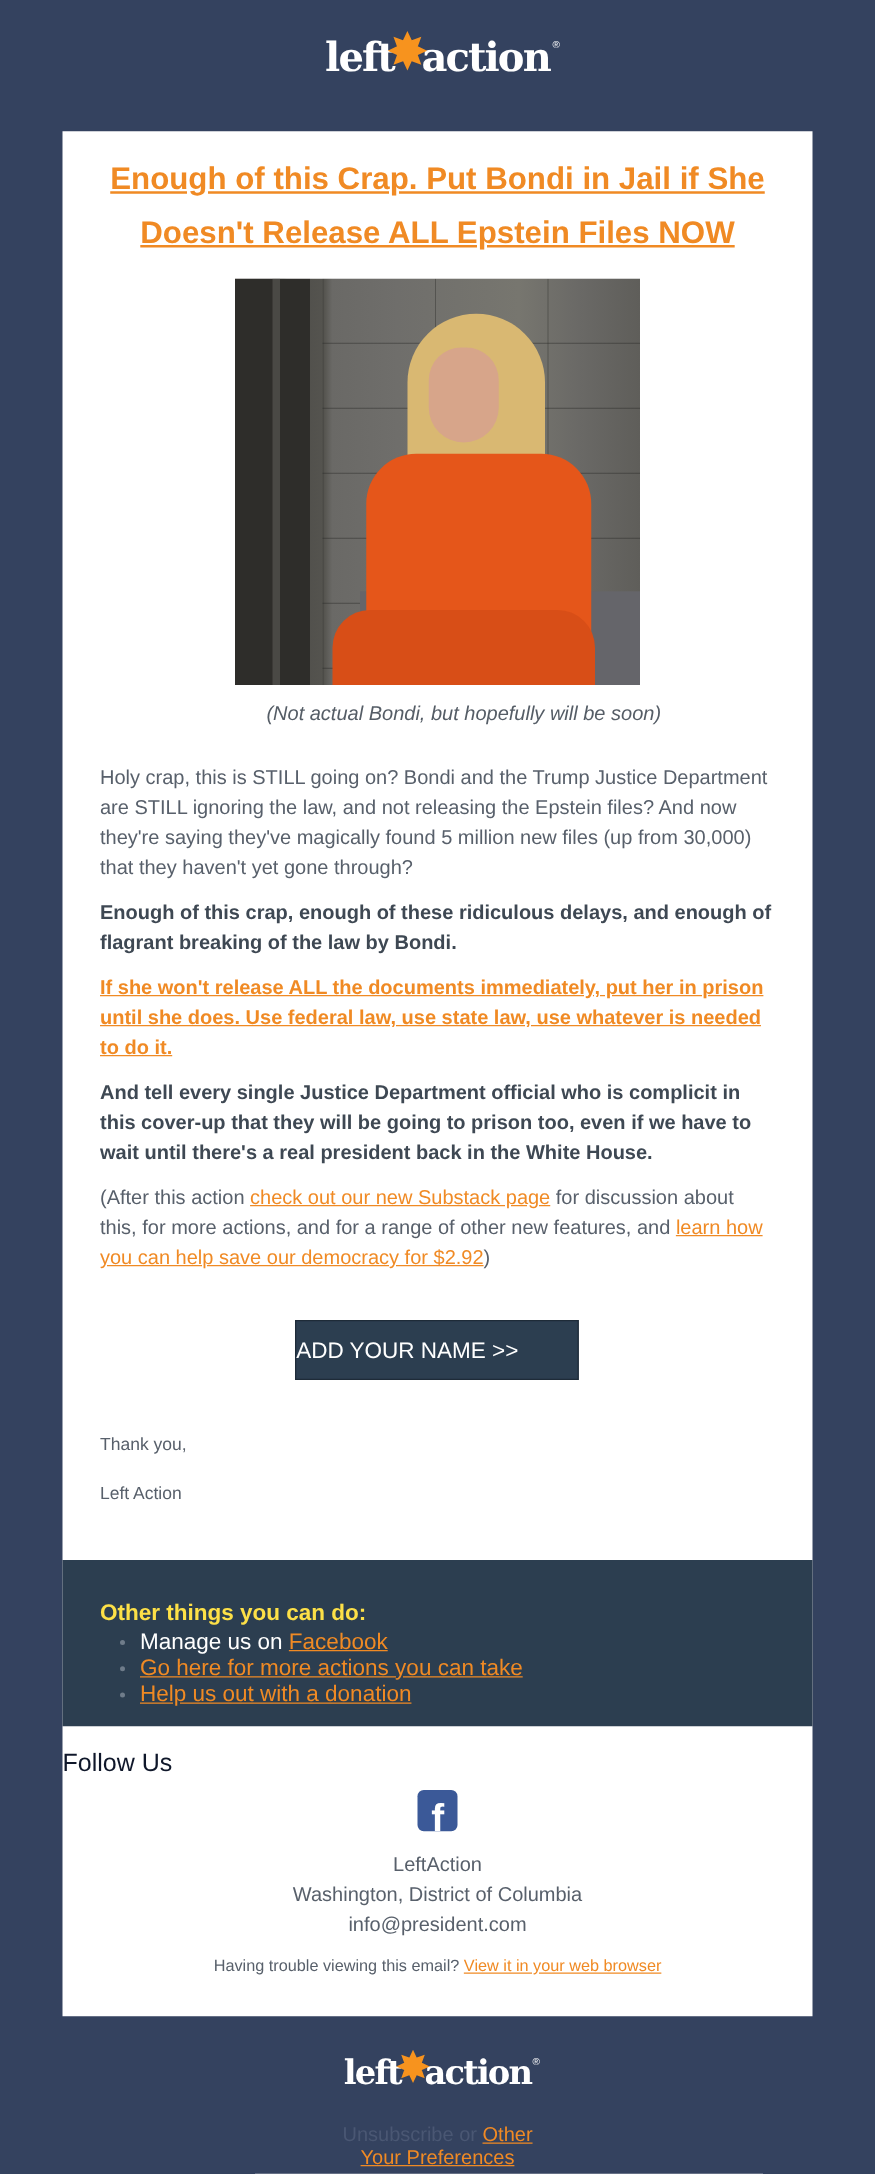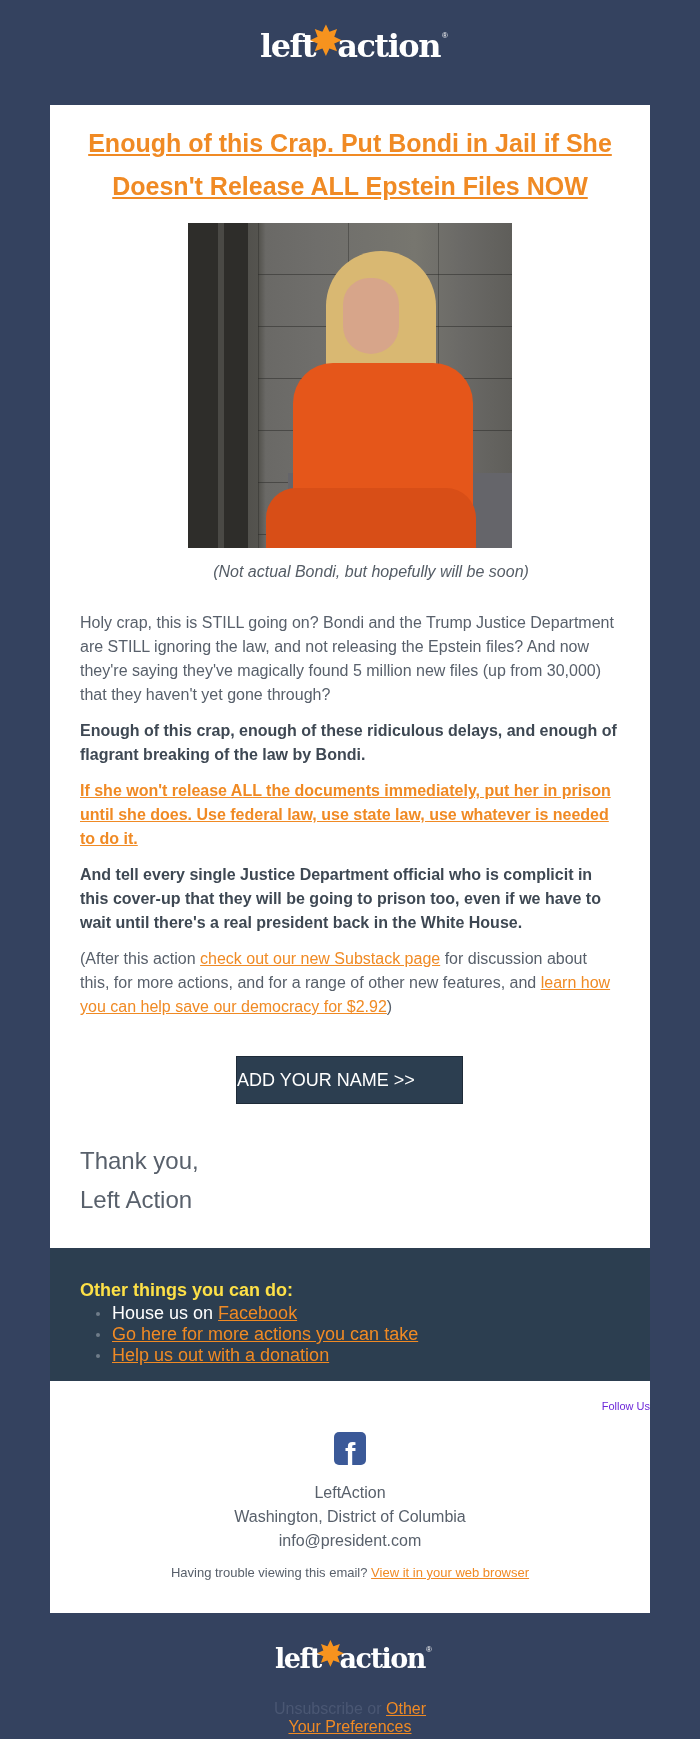--- a/index.html
+++ b/index.html
@@ -143,21 +143,21 @@
     box-sizing: border-box;
     color: #ffffff;
     font-size: 18px;
     line-height: 46px;
     text-align: left;
     cursor: pointer;
   }
   .signoff {
     position: absolute;
     left: 30px;
-    font-size: 24px;
+    font-size: 14px;
     color: #58606b;
   }
   .thanks { top: 1042px; }
   .signature { top: 1081px; }
 
   
   .other {
     position: absolute;
     left: 0;
     top: 1143px;
@@ -195,21 +195,21 @@
     top: 9px;
     width: 4px; height: 4px;
     border-radius: 2px;
     background: #6f7c8a;
   }
   .other li a { color: #f08a24; }
 
   
   .follow {
     position: absolute; left: 0; right: 0; top: 1295px;
-    text-align: right; font-size: 11px; color: #6d28d9;
+    text-align: left; font-size: 20px; color: #0f172a;
   }
   .fb {
     position: absolute;
     left: 284px;
     top: 1327px;
     width: 32px;
     height: 33px;
     background: #3b5998;
     border-radius: 5px;
     overflow: hidden;
@@ -289,21 +289,21 @@
   <div class="cta">ADD YOUR NAME &gt;&gt;</div>
 
   <div class="signoff thanks">Thank you,</div>
   <div class="signoff signature">Left Action</div>
 
   <div class="other">
     <h3>Other things you can do:</h3>
     <ul>
       <li>
         <span class="bullet"></span>
-        <span>House us on </span><a href="#">Facebook</a>
+        <span>Manage us on </span><a href="#">Facebook</a>
       </li>
       <li>
         <span class="bullet"></span>
         <a href="#">Go here for more actions you can take</a>
       </li>
       <li>
         <span class="bullet"></span>
         <a href="#">Help us out with a donation</a>
       </li>
     </ul>

